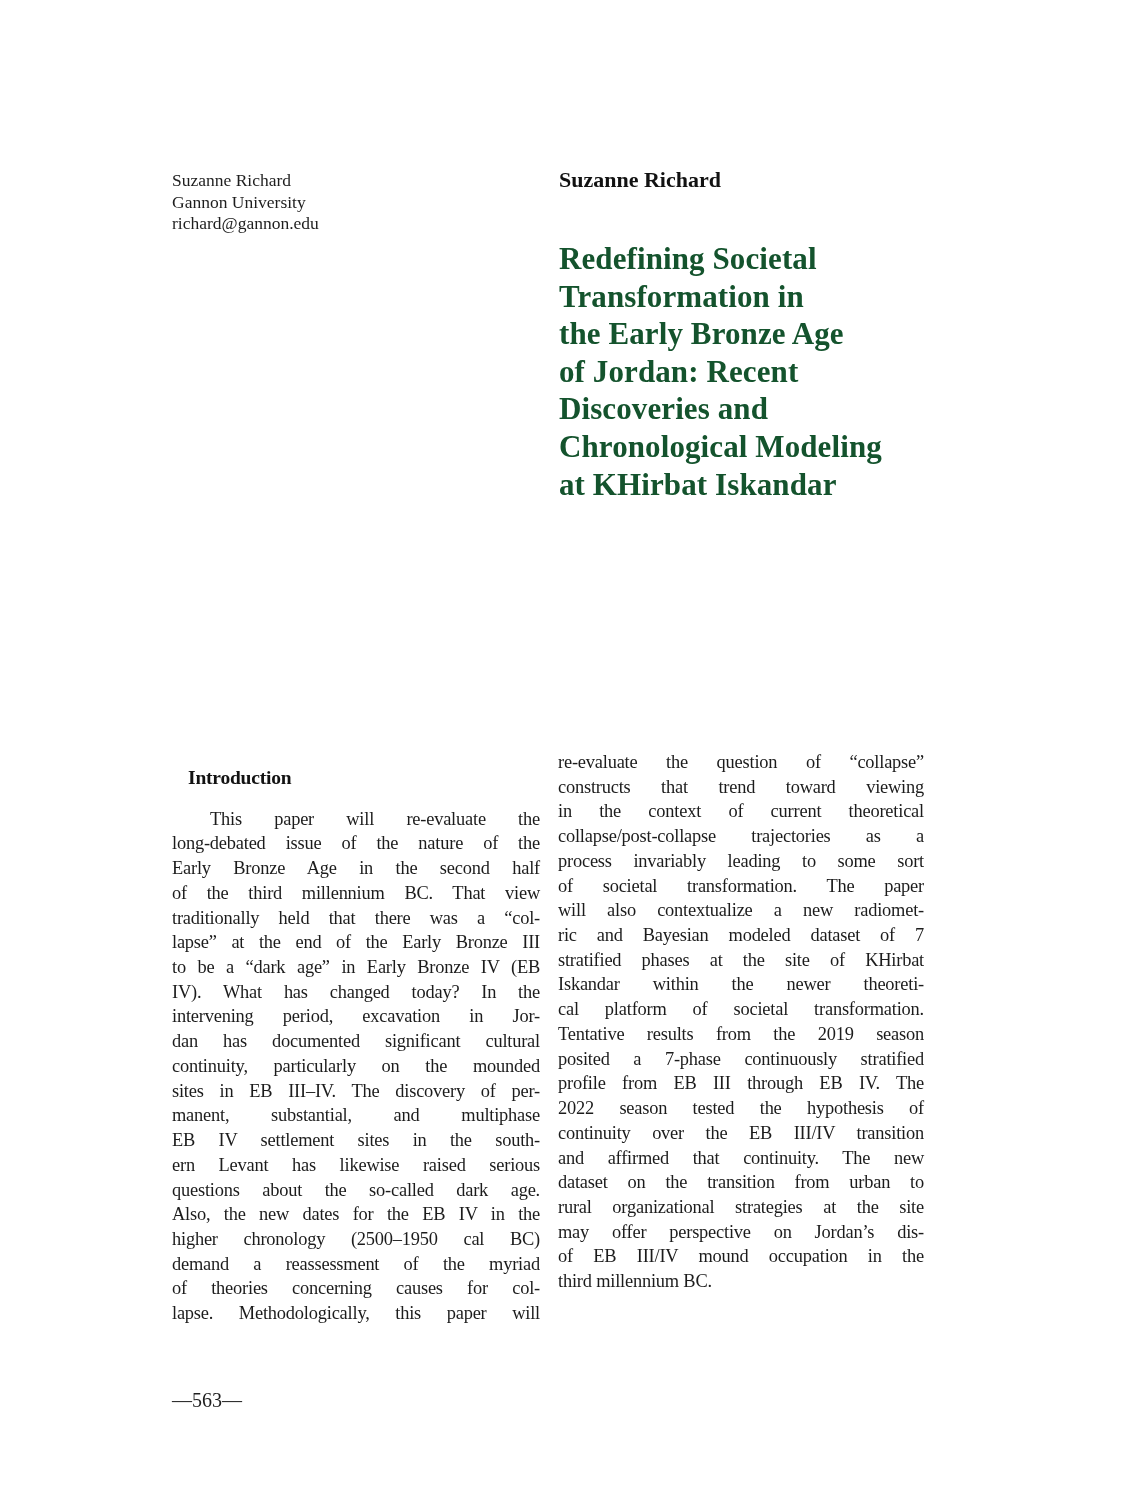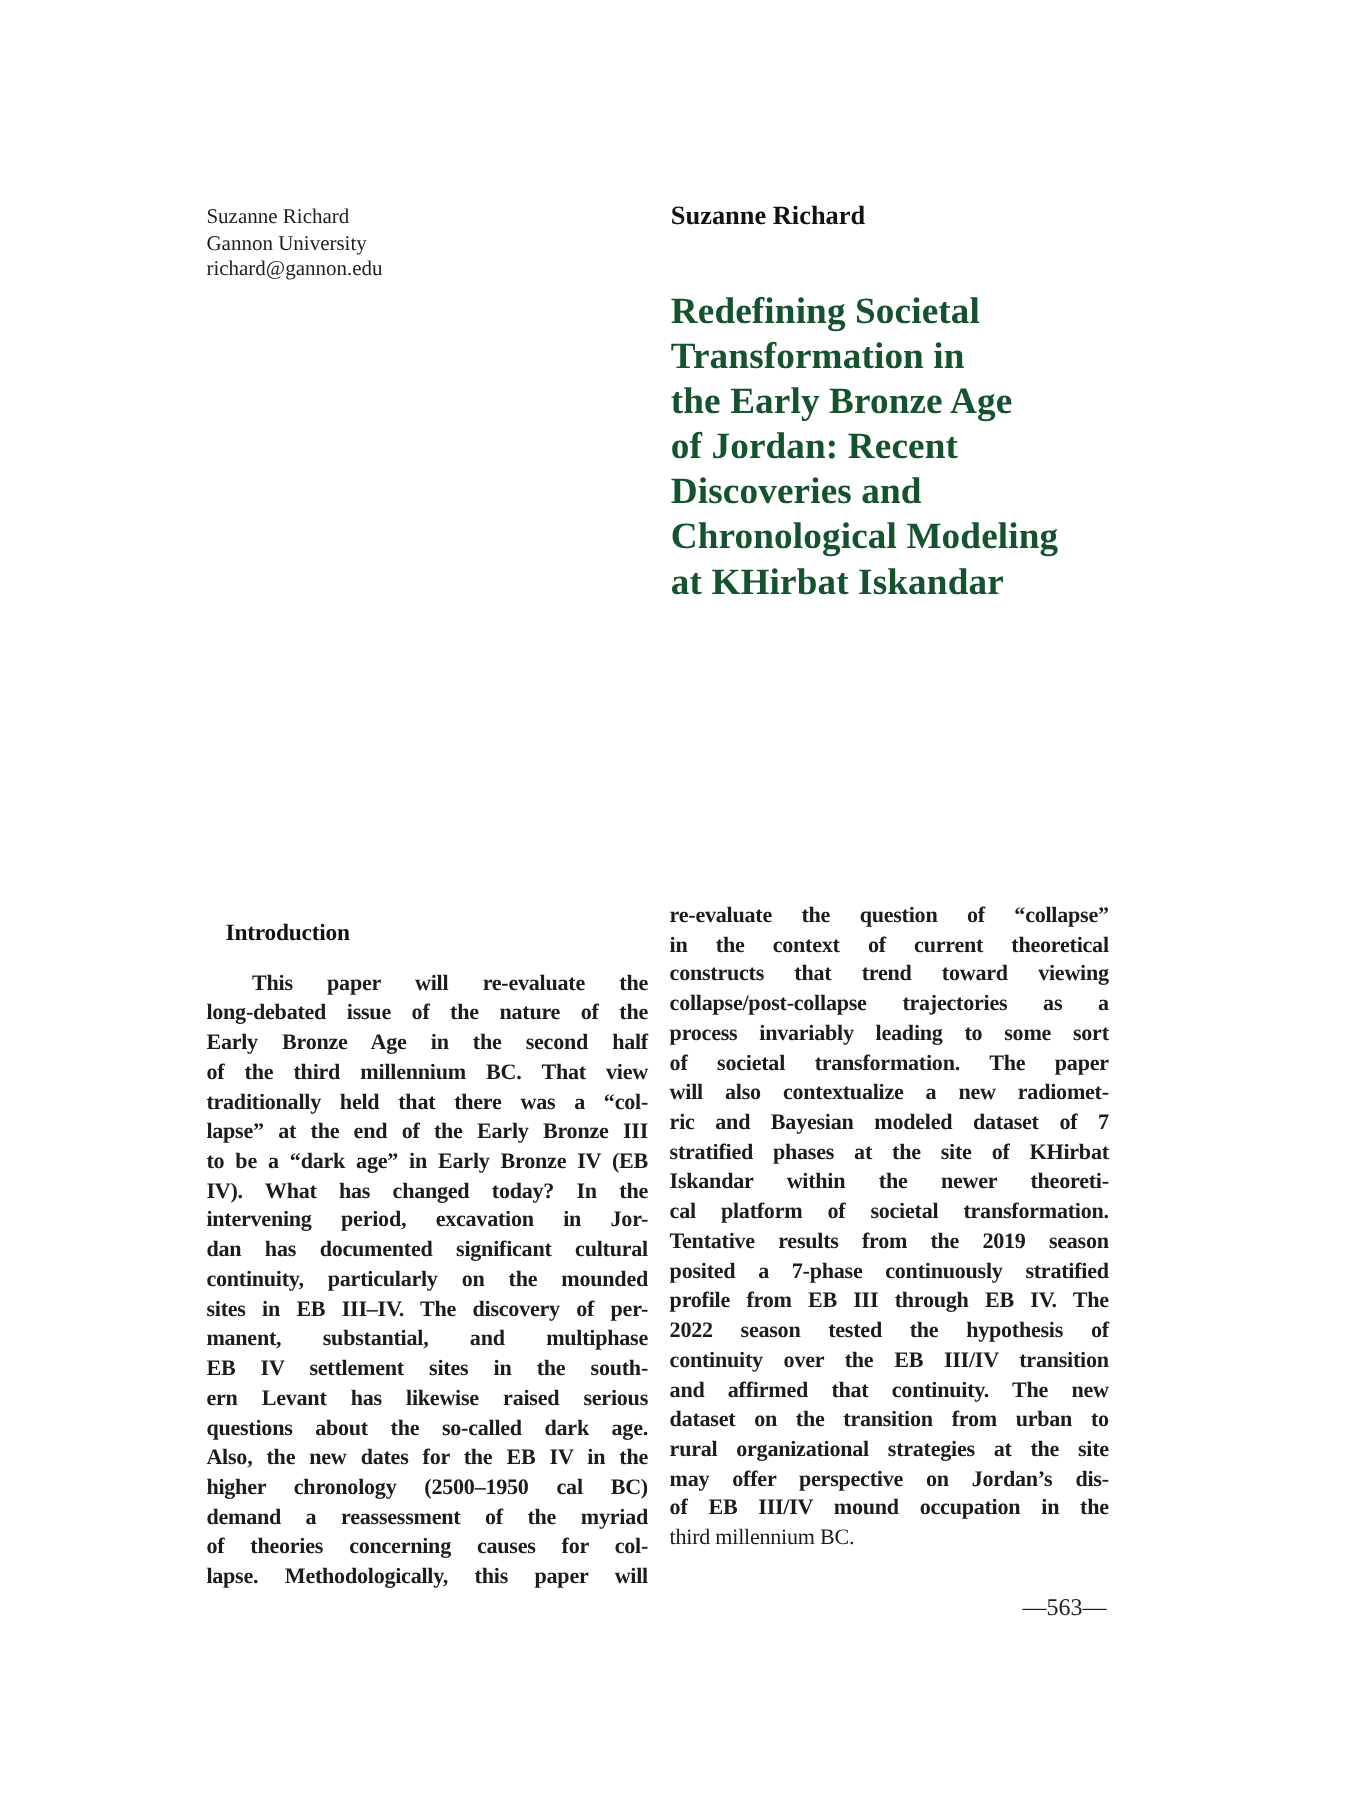--- a/index.html
+++ b/index.html
@@ -56,28 +56,28 @@
   .col-left  { left: 172px; width: 368px; }
   .col-right { left: 558px; width: 366px; }
   .heading {
     margin: 16px;
     font-size: 19.5px;
     line-height: 24.72px;
     font-weight: 700;
     color: #121212;
   }
   .line { text-align: justify; }
-  .line.just { text-align-last: justify; font-weight: bold; }
+  .line.just { text-align-last: justify; }
   .line.indent { text-indent: 38px; }
   .footer {
     position: absolute;
     left: 172px;
-    top: 1328px;
+    top: 1388px;
     width: 750px;
-    text-align: right;
+    text-align: left;
     font-size: 20px;
     line-height: 24px;
     color: #1e1e1e;
   }
 </style>
 </head>
 <body>
 
 <div class="page">
 
@@ -121,22 +121,22 @@
         <div class="line just">Also, the new dates for the EB IV in the</div>
         <div class="line just">higher chronology (2500–1950 cal BC)</div>
         <div class="line just">demand a reassessment of the myriad</div>
         <div class="line just">of theories concerning causes for col-</div>
         <div class="line just">lapse. Methodologically, this paper will</div>
       </div>
   </div>
 
   <div class="col col-right">
       <div class="line just">re-evaluate the question of “collapse”</div>
+      <div class="line just">constructs that trend toward viewing</div>
       <div class="line just">in the context of current theoretical</div>
-      <div class="line just">constructs that trend toward viewing</div>
       <div class="line just">collapse/post-collapse trajectories as a</div>
       <div class="line just">process invariably leading to some sort</div>
       <div class="line just">of societal transformation. The paper</div>
       <div class="line just">will also contextualize a new radiomet-</div>
       <div class="line just">ric and Bayesian modeled dataset of 7</div>
       <div class="line just">stratified phases at the site of KHirbat</div>
       <div class="line just">Iskandar within the newer theoreti-</div>
       <div class="line just">cal platform of societal transformation.</div>
       <div class="line just">Tentative results from the 2019 season</div>
       <div class="line just">posited a 7-phase continuously stratified</div>

